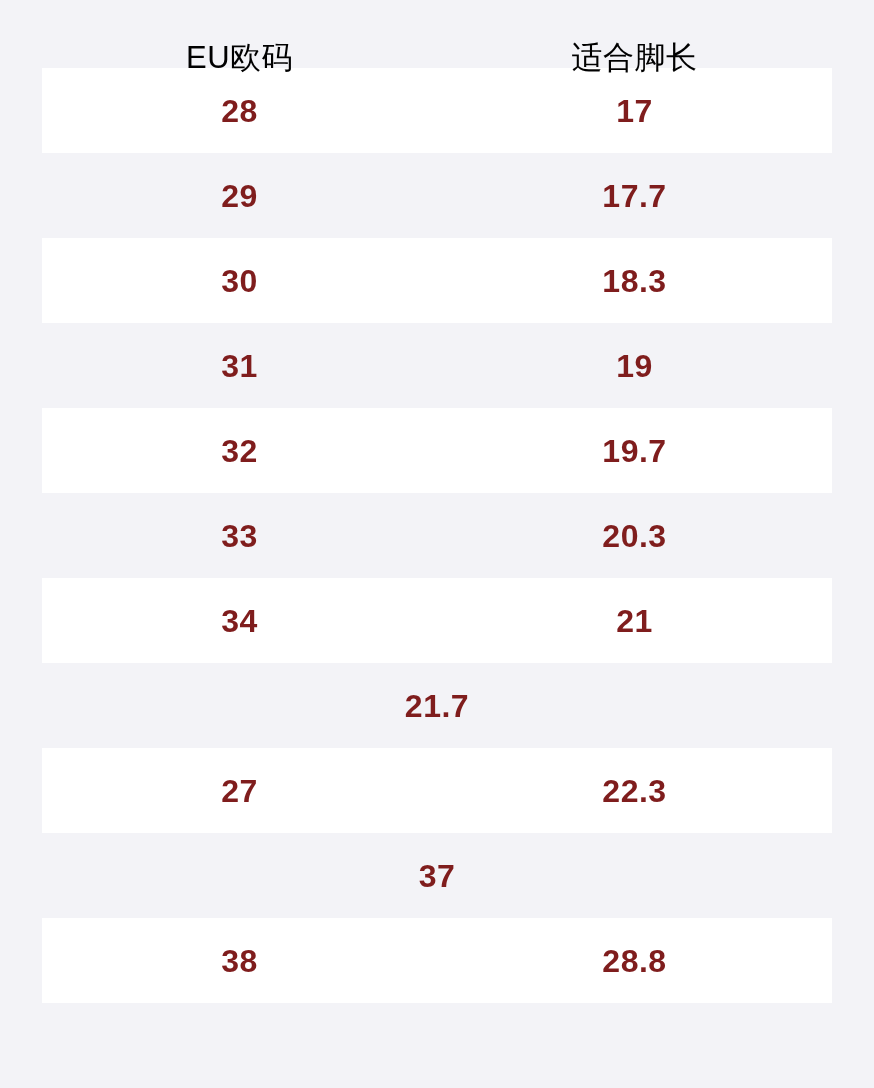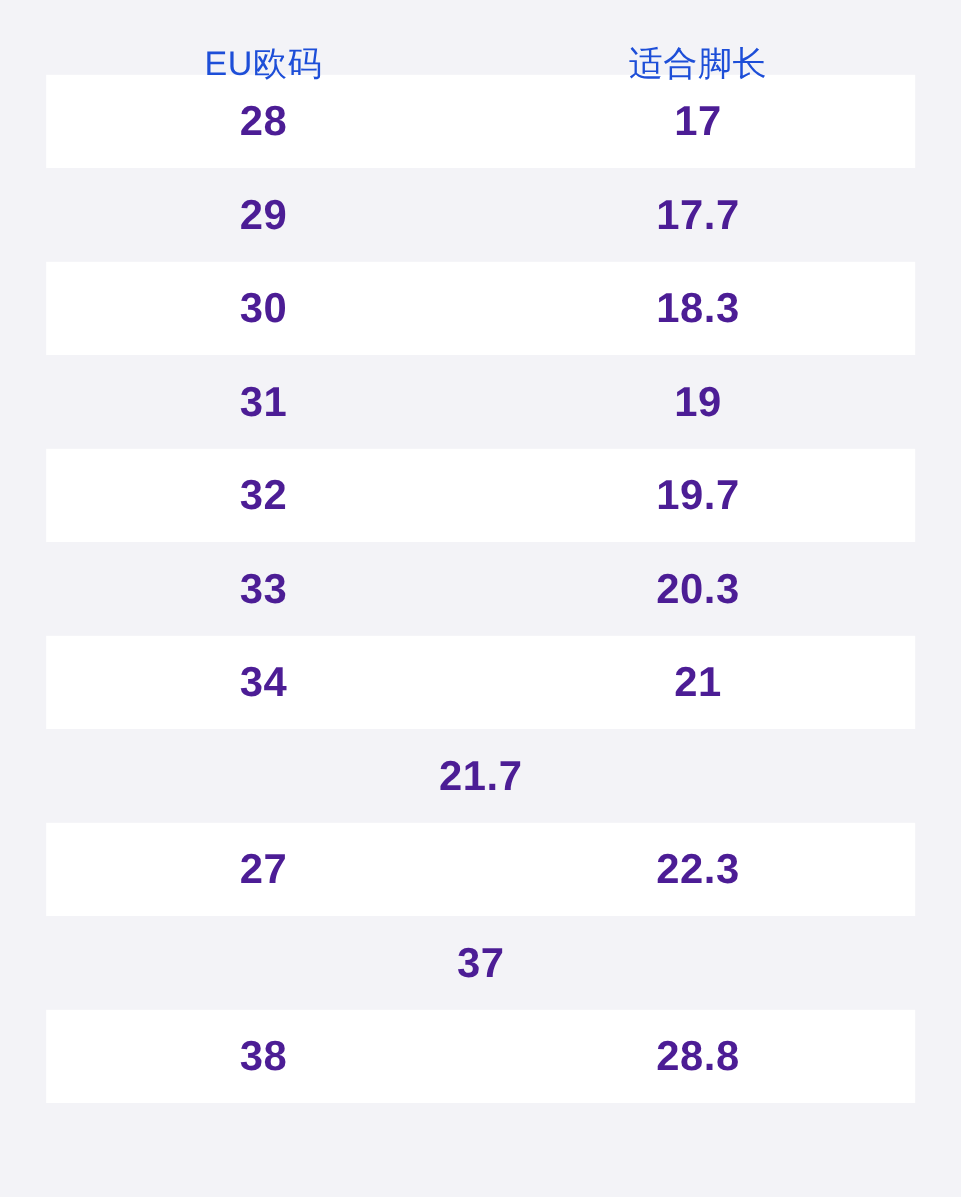--- a/index.html
+++ b/index.html
@@ -32,21 +32,21 @@
     padding-top: 42px;
     height: 68px;
     box-sizing: border-box;
   }
   .chart-header .hcell {
     flex: 1 1 50%;
     text-align: center;
     font-size: 31px;
     font-weight: 400;
     line-height: 1;
-    color: #1d4ed8;
+    color: #000000;
     letter-spacing: 0.5px;
     white-space: nowrap;
   }
 
   
   .chart-body {
     width: 874px;
   }
   .chart-row {
     display: flex;
@@ -58,24 +58,24 @@
   }
   .chart-row.row-white {
     background: #ffffff;
   }
   .chart-row.row-alt {
     background: #f3f3f7;
   }
   .chart-row .cell {
     flex: 1 1 50%;
     text-align: center;
-    font-size: 38px;
+    font-size: 32px;
     font-weight: 700;
     line-height: 1;
-    color: #4c1d95;
+    color: #7f1d1d;
     letter-spacing: 0.5px;
   }
 
   
   .chart-footer-space {
     width: 874px;
     height: 43px;
     background: #f3f3f7;
   }
 </style>

